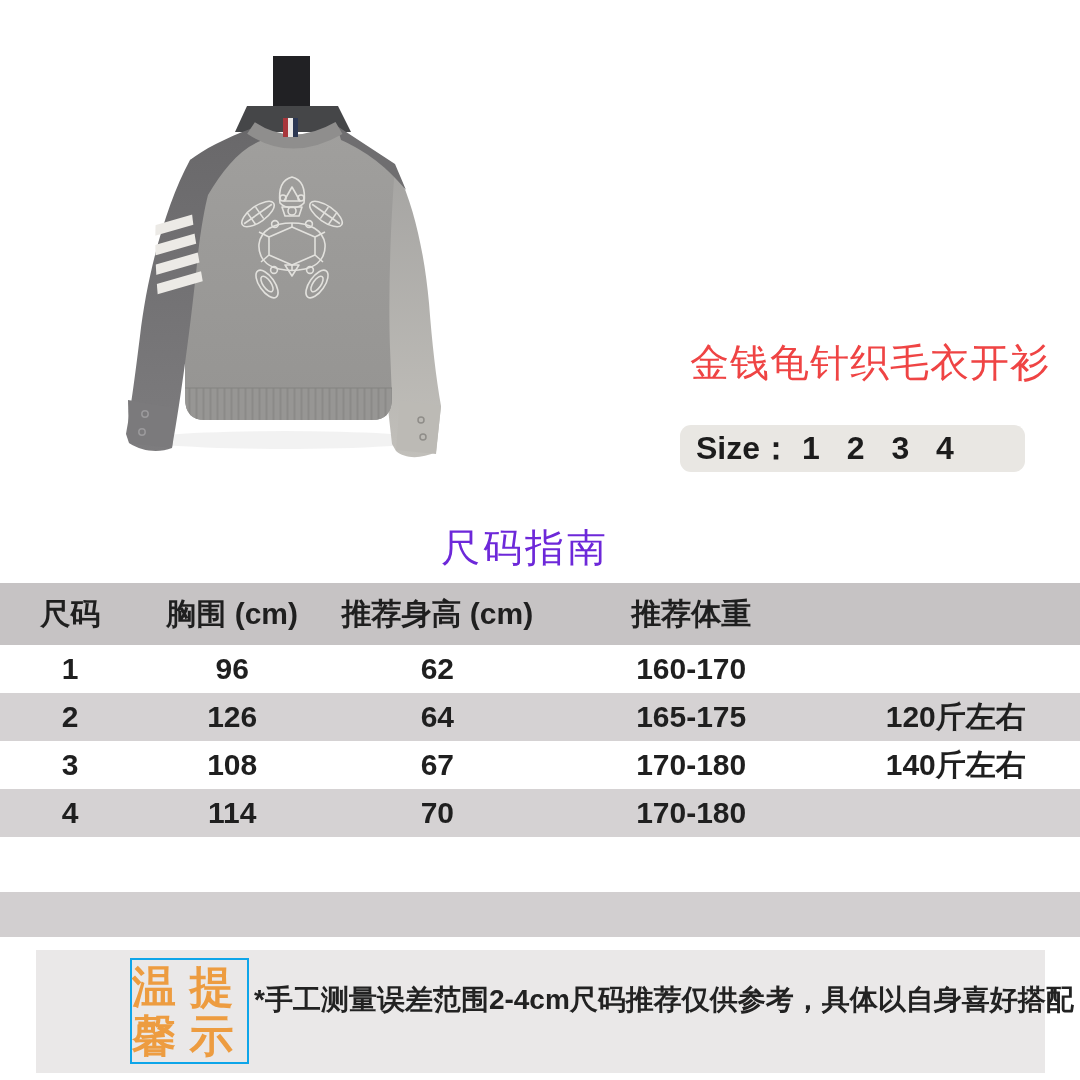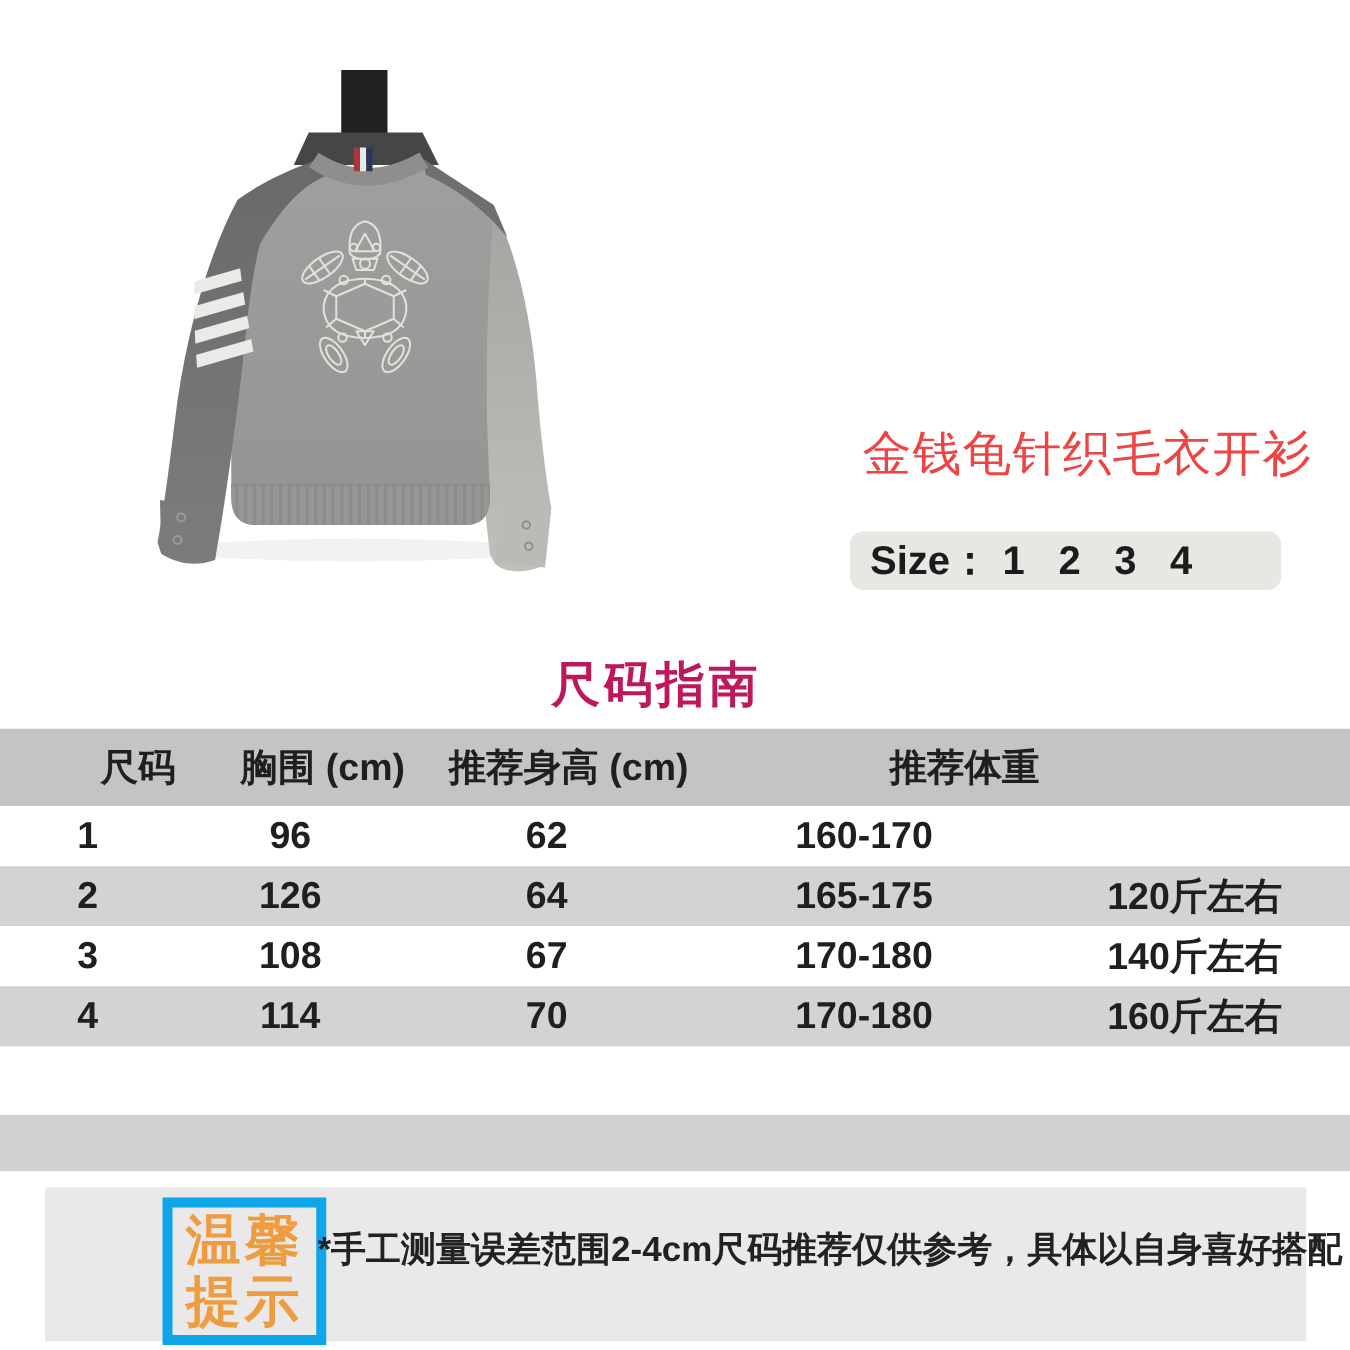--- a/index.html
+++ b/index.html
@@ -15,35 +15,35 @@
   
   .title{left:690px;top:336px;width:390px;font-size:39px;font-weight:400;
          letter-spacing:1px;color:#ef4444;margin:0;}
   .size-bar{left:680px;top:425px;width:345px;height:47px;background:#e9e7e3;
             display:flex;align-items:center;padding-left:16px;box-sizing:border-box;
             font-size:32px;font-weight:700;color:#1c1c1c;border-radius:11px;}
   .size-bar .vals{margin-left:10px;letter-spacing:9px;font-weight:600;}
 
   
   .guide-heading{left:0;top:521px;width:1050px;text-align:center;margin:0;
-                 font-size:39px;font-weight:700;letter-spacing:3px;color:#be185d;}
+                 font-size:39px;font-weight:400;letter-spacing:3px;color:#6d28d9;}
   .size-table{left:0;top:583px;width:1080px;}
   .t-row{display:grid;grid-template-columns:13% 17% 21% 26% 23%;
          align-items:center;text-align:center;}
-  .t-head{height:62px;background:#c6c3c4;font-size:30px;font-weight:700;text-align:right;}
+  .t-head{height:62px;background:#c6c3c4;font-size:30px;font-weight:700;}
   .t-data{height:48px;font-size:30px;font-weight:600;background:#ffffff;}
   .t-data.alt{background:#d5d2d3;}
   .t-cell{white-space:nowrap;}
 
   .decor-stripe{left:0;top:892px;width:1080px;height:45px;background:#d2cfd0;}
 
   
   .notes{left:36px;top:950px;width:1009px;height:123px;background:#eae8e8;}
   .badge{position:absolute;left:94px;top:8px;width:115px;height:102px;
-         border:8px solid #0ea5e9;display:flex;flex-direction:column;
+         border:2px solid #0ea5e9;display:flex;flex-direction:row;
          align-items:center;justify-content:center;line-height:49px;
          font-size:44px;font-weight:700;letter-spacing:3px;color:#ED9C40;}
   .note-lines{position:absolute;left:218px;top:28px;width:790px;}
   .note-lines p{margin:0;font-size:28px;font-weight:700;line-height:44px;
                 color:#222;white-space:nowrap;}
 </style>
 </head>
 <body>
 
 <div class="abs photo">
@@ -203,21 +203,20 @@
     <div class="t-cell">108</div>
     <div class="t-cell">67</div>
     <div class="t-cell">170-180</div>
     <div class="t-cell">140斤左右</div>
   </div>
   <div class="t-row t-data alt">
     <div class="t-cell">4</div>
     <div class="t-cell">114</div>
     <div class="t-cell">70</div>
     <div class="t-cell">170-180</div>
-    <div class="t-cell">160斤左右</div>
   </div>
 </div>
 
 <div class="abs decor-stripe"></div>
 
 <div class="abs notes">
   <div class="badge">
     <span>温馨</span>
     <span>提示</span>
   </div>

